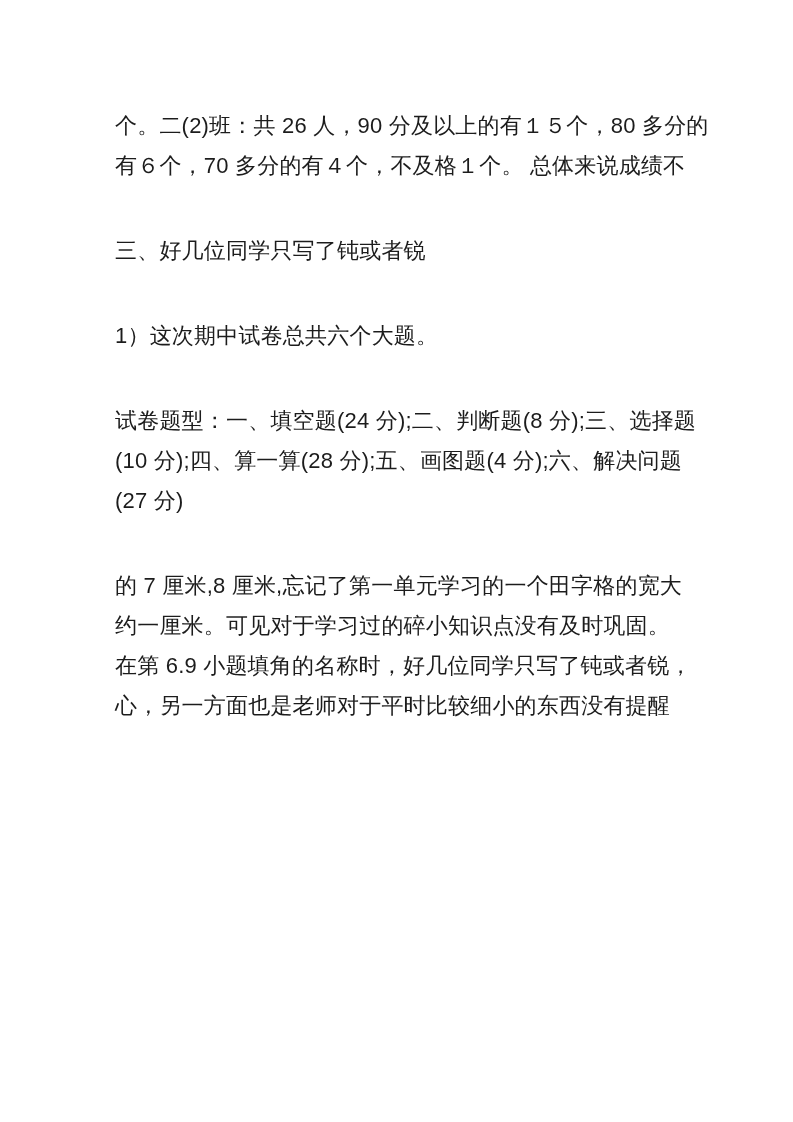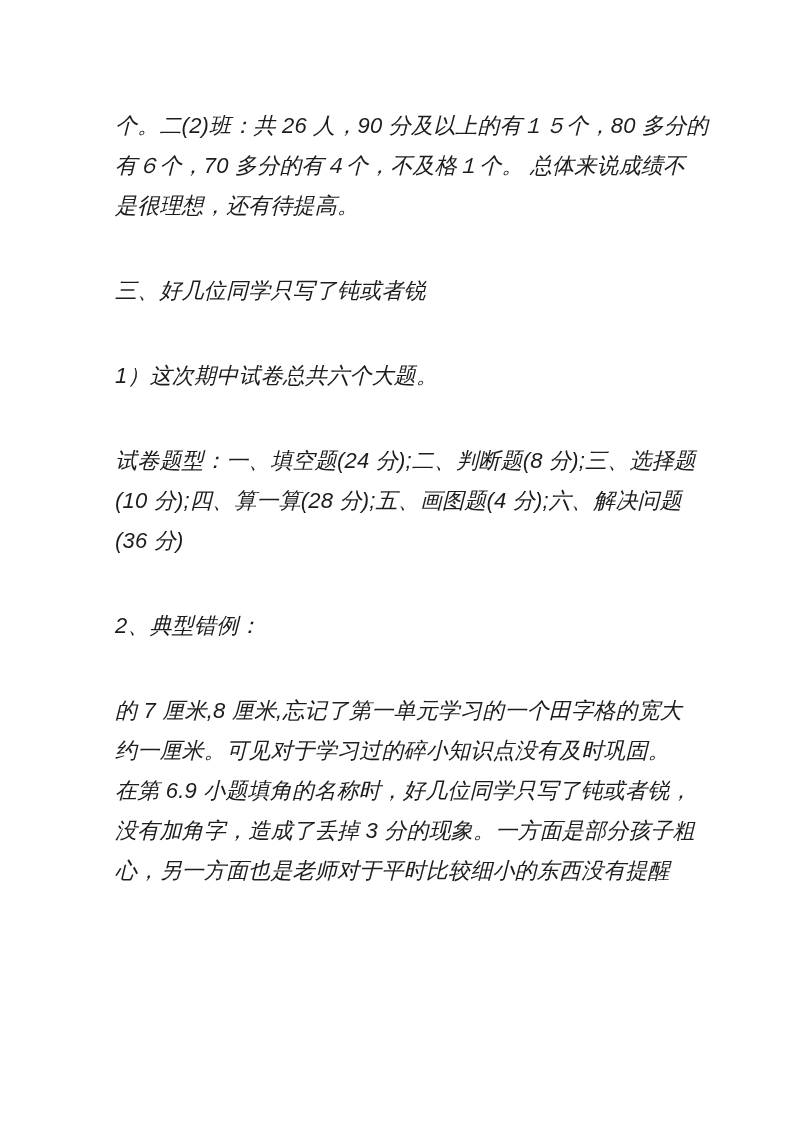--- a/index.html
+++ b/index.html
@@ -19,58 +19,52 @@
     height: 1122px;
     padding: 106px 100px 0 115px;
     background: #ffffff;
   }
   .para {
     margin: 0 0 45px 0;
     font-size: 22px;
     line-height: 40px;
     color: #1c1c1c;
     letter-spacing: 0.2px;
-    font-style: italic;
   }
   .line {
     display: block;
     white-space: pre;
   }
 </style>
 </head>
 <body>
 
 <div class="page">
 
   <p class="para">
     <span class="line">个。二(2)班：共 26 人，90 分及以上的有１５个，80 多分的</span>
     <span class="line">有６个，70 多分的有４个，不及格１个。 总体来说成绩不</span>
-    <span class="line">是很理想，还有待提高。</span>
   </p>
 
   <p class="para">
     <span class="line">三、好几位同学只写了钝或者锐</span>
   </p>
 
   <p class="para">
     <span class="line">1）这次期中试卷总共六个大题。</span>
   </p>
 
   <p class="para">
     <span class="line">试卷题型：一、填空题(24 分);二、判断题(8 分);三、选择题</span>
     <span class="line">(10 分);四、算一算(28 分);五、画图题(4 分);六、解决问题</span>
-    <span class="line">(36 分)</span>
+    <span class="line">(27 分)</span>
   </p>
 
-  <p class="para">
-    <span class="line">2、典型错例：</span>
-  </p>
 
 
   <p class="para">
     <span class="line">的 7 厘米,8 厘米,忘记了第一单元学习的一个田字格的宽大</span>
     <span class="line">约一厘米。可见对于学习过的碎小知识点没有及时巩固。</span>
     <span class="line">在第 6.9 小题填角的名称时，好几位同学只写了钝或者锐，</span>
-    <span class="line">没有加角字，造成了丢掉 3 分的现象。一方面是部分孩子粗</span>
     <span class="line">心，另一方面也是老师对于平时比较细小的东西没有提醒</span>
   </p>
 
 </div>
 
 </body></html>

